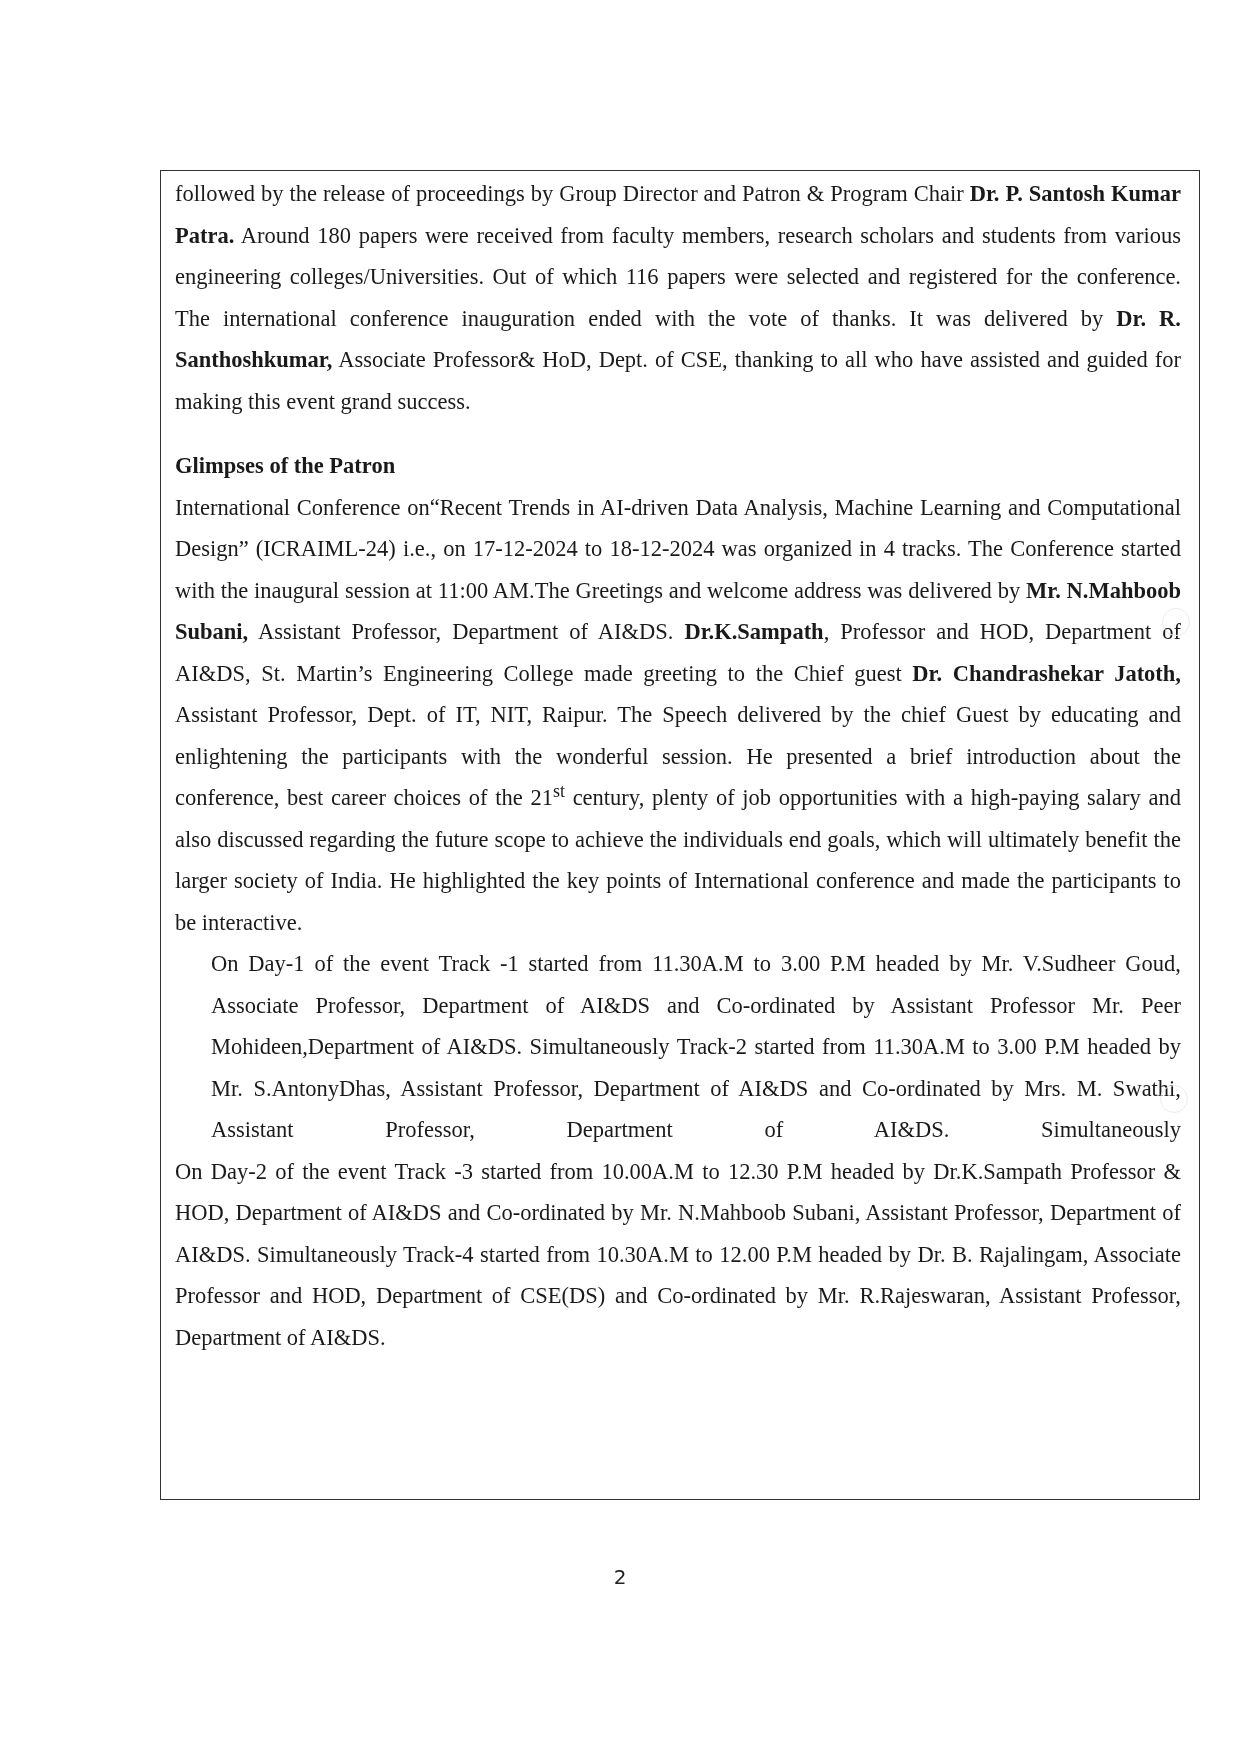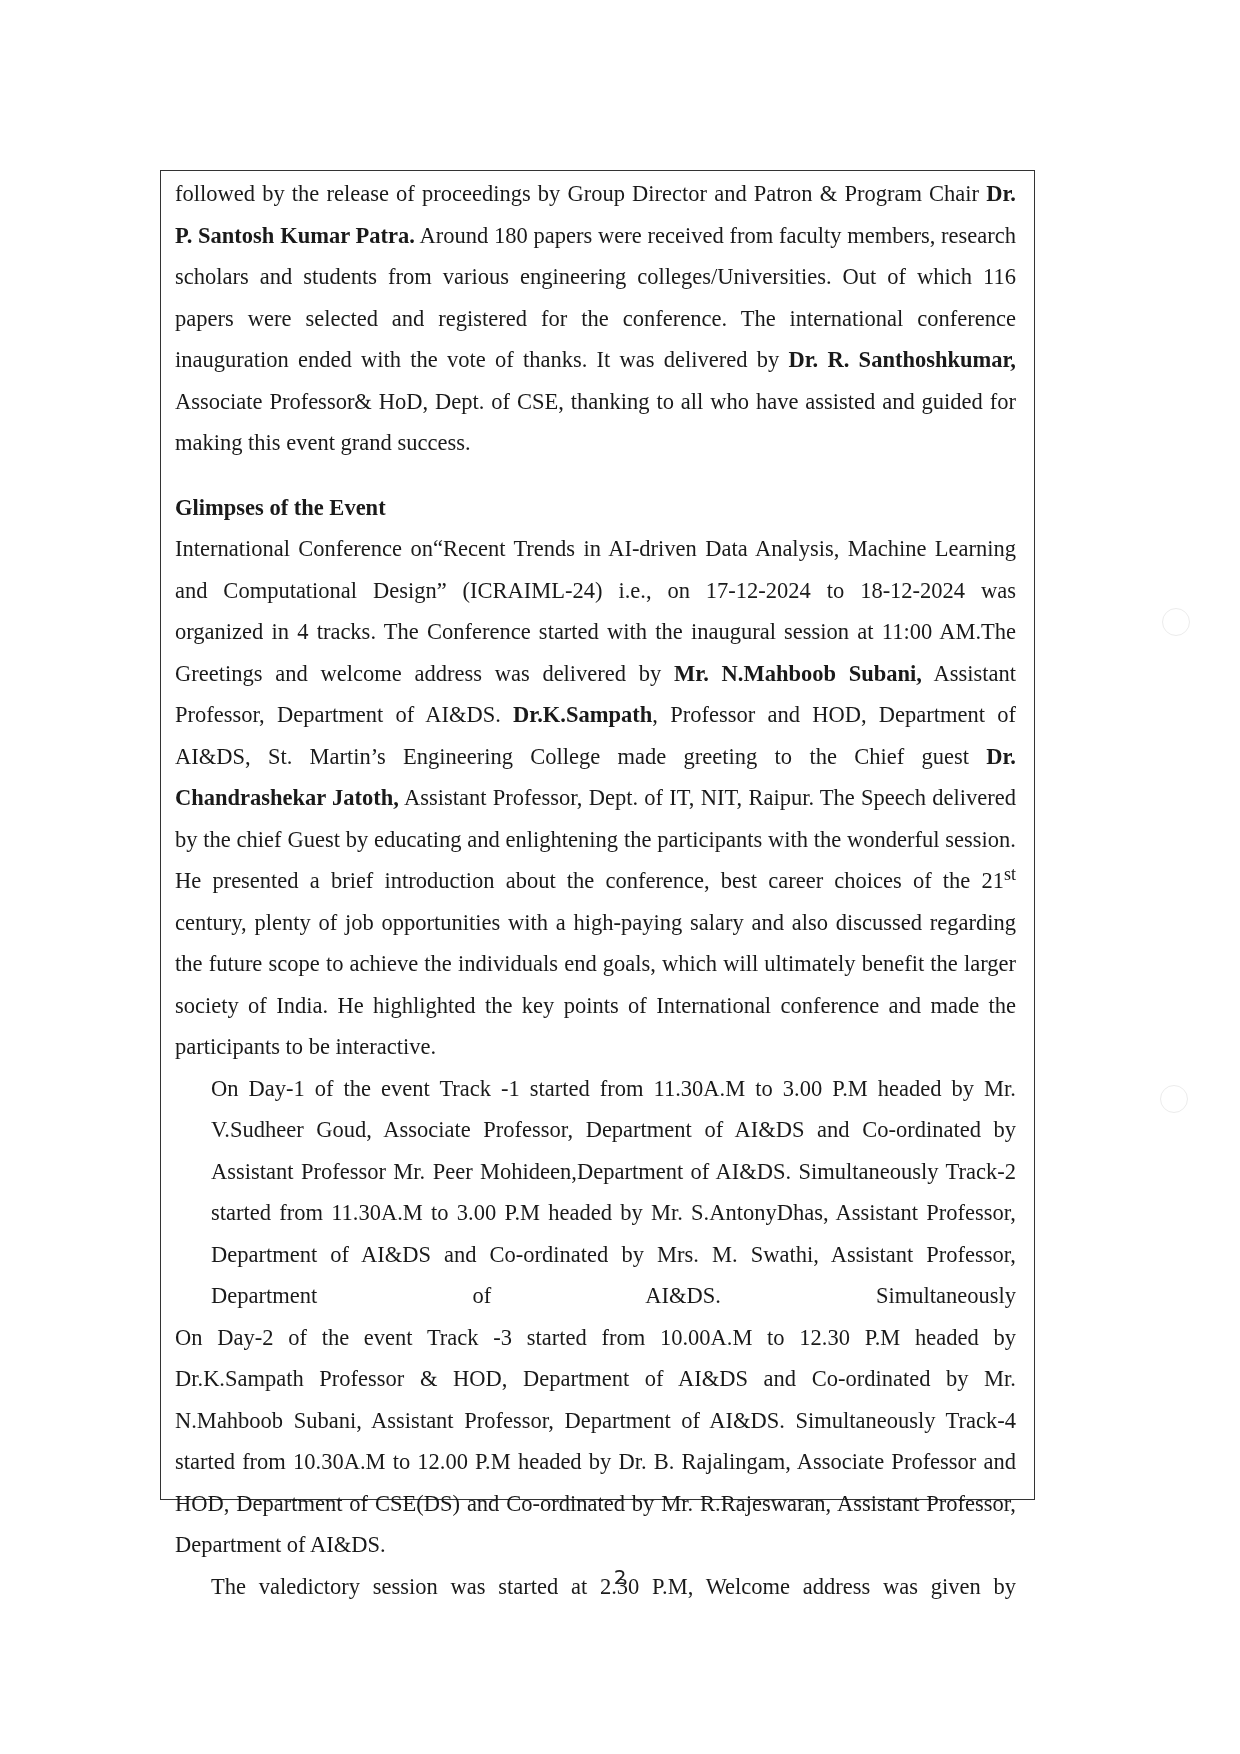--- a/index.html
+++ b/index.html
@@ -12,21 +12,21 @@
     height: 1754px;
     position: relative;
     overflow: hidden;
     font-family: "Liberation Serif", "DejaVu Serif", serif;
     color: #1a1a1a;
   }
   .frame {
     position: absolute;
     left: 160px;
     top: 170px;
-    width: 875px;
+    width: 1040px;
     height: 1330px;
     border: 1.5px solid #333;
     box-sizing: border-box;
     padding: 0 18px 0 14px;
   }
   .para {
     font-size: 22.5px;
     line-height: 41.5px;
     text-align: justify;
     margin: 0;
@@ -59,28 +59,27 @@
   }
   .last-line { text-align: justify; text-align-last: justify; margin-left: 36px; }
 </style>
 </head>
 <body>
 
 <div class="frame">
 
   <p class="para p1"><span>followed by the release of proceedings by Group Director and Patron &amp; Program Chair </span><b>Dr. P. Santosh Kumar Patra.</b><span> Around 180 papers were received from faculty members, research scholars and students from various engineering colleges/Universities. Out of which 116 papers were selected and registered for the conference. The international conference inauguration ended with the vote of thanks. It was delivered by </span><b>Dr. R. Santhoshkumar,</b><span> Associate Professor&amp; HoD, Dept. of CSE, thanking to all who have assisted and guided for making this event grand success.</span></p>
 
-  <h3 class="heading">Glimpses of the Event</h3>
+  <h3 class="heading">Glimpses of the Patron</h3>
 
   <p class="para"><span>International Conference on“Recent Trends in AI-driven Data Analysis, Machine Learning and Computational Design” (ICRAIML-24)  i.e., on 17-12-2024 to 18-12-2024 was organized in 4 tracks. The Conference started with the inaugural session at 11:00 AM.The Greetings and welcome address was delivered by </span><b>Mr. N.Mahboob Subani,</b><span> Assistant Professor, Department of AI&amp;DS. </span><b>Dr.K.Sampath</b><span>, Professor and HOD, Department of AI&amp;DS,  St. Martin’s Engineering College made greeting to the Chief guest </span><b>Dr. Chandrashekar  Jatoth,</b><span> Assistant Professor, Dept. of IT, NIT, Raipur. The Speech delivered by the chief Guest by educating and enlightening the participants with the wonderful session. He presented a brief introduction about the conference, best career choices of the 21</span><sup>st</sup><span> century, plenty of job opportunities with a high-paying salary and also discussed regarding the future scope to achieve the individuals end goals, which will ultimately benefit the larger society of India. He highlighted the key points of International conference and made the participants to be interactive.</span></p>
 
   <p class="para last-line">On Day-1 of the event Track -1 started from 11.30A.M to 3.00 P.M headed by Mr. V.Sudheer Goud, Associate Professor, Department of AI&amp;DS and Co-ordinated by Assistant Professor Mr. Peer Mohideen,Department of AI&amp;DS. Simultaneously Track-2 started from 11.30A.M to 3.00 P.M  headed  by  Mr.  S.AntonyDhas,  Assistant  Professor,  Department  of  AI&amp;DS  and Co-ordinated by Mrs. M. Swathi, Assistant Professor, Department of AI&amp;DS. Simultaneously</p>
 
   <p class="para">On Day-2 of the event Track -3 started from 10.00A.M to 12.30 P.M headed by Dr.K.Sampath Professor &amp; HOD, Department of AI&amp;DS and Co-ordinated by Mr. N.Mahboob Subani, Assistant Professor, Department of AI&amp;DS. Simultaneously Track-4 started from 10.30A.M to 12.00 P.M headed by Dr. B. Rajalingam, Associate Professor and HOD, Department of CSE(DS) and Co-ordinated by Mr. R.Rajeswaran, Assistant Professor, Department of AI&amp;DS.</p>
 
-  <p class="para last-line">The valedictory session was started at 2.30 P.M, Welcome address was given by</p>
 
 </div>
 
 <div class="scan-dot" style="left:1162px; top:608px;"></div>
 <div class="scan-dot" style="left:1160px; top:1085px;"></div>
 
 <div class="page-number">2</div>
 
 </body></html>

